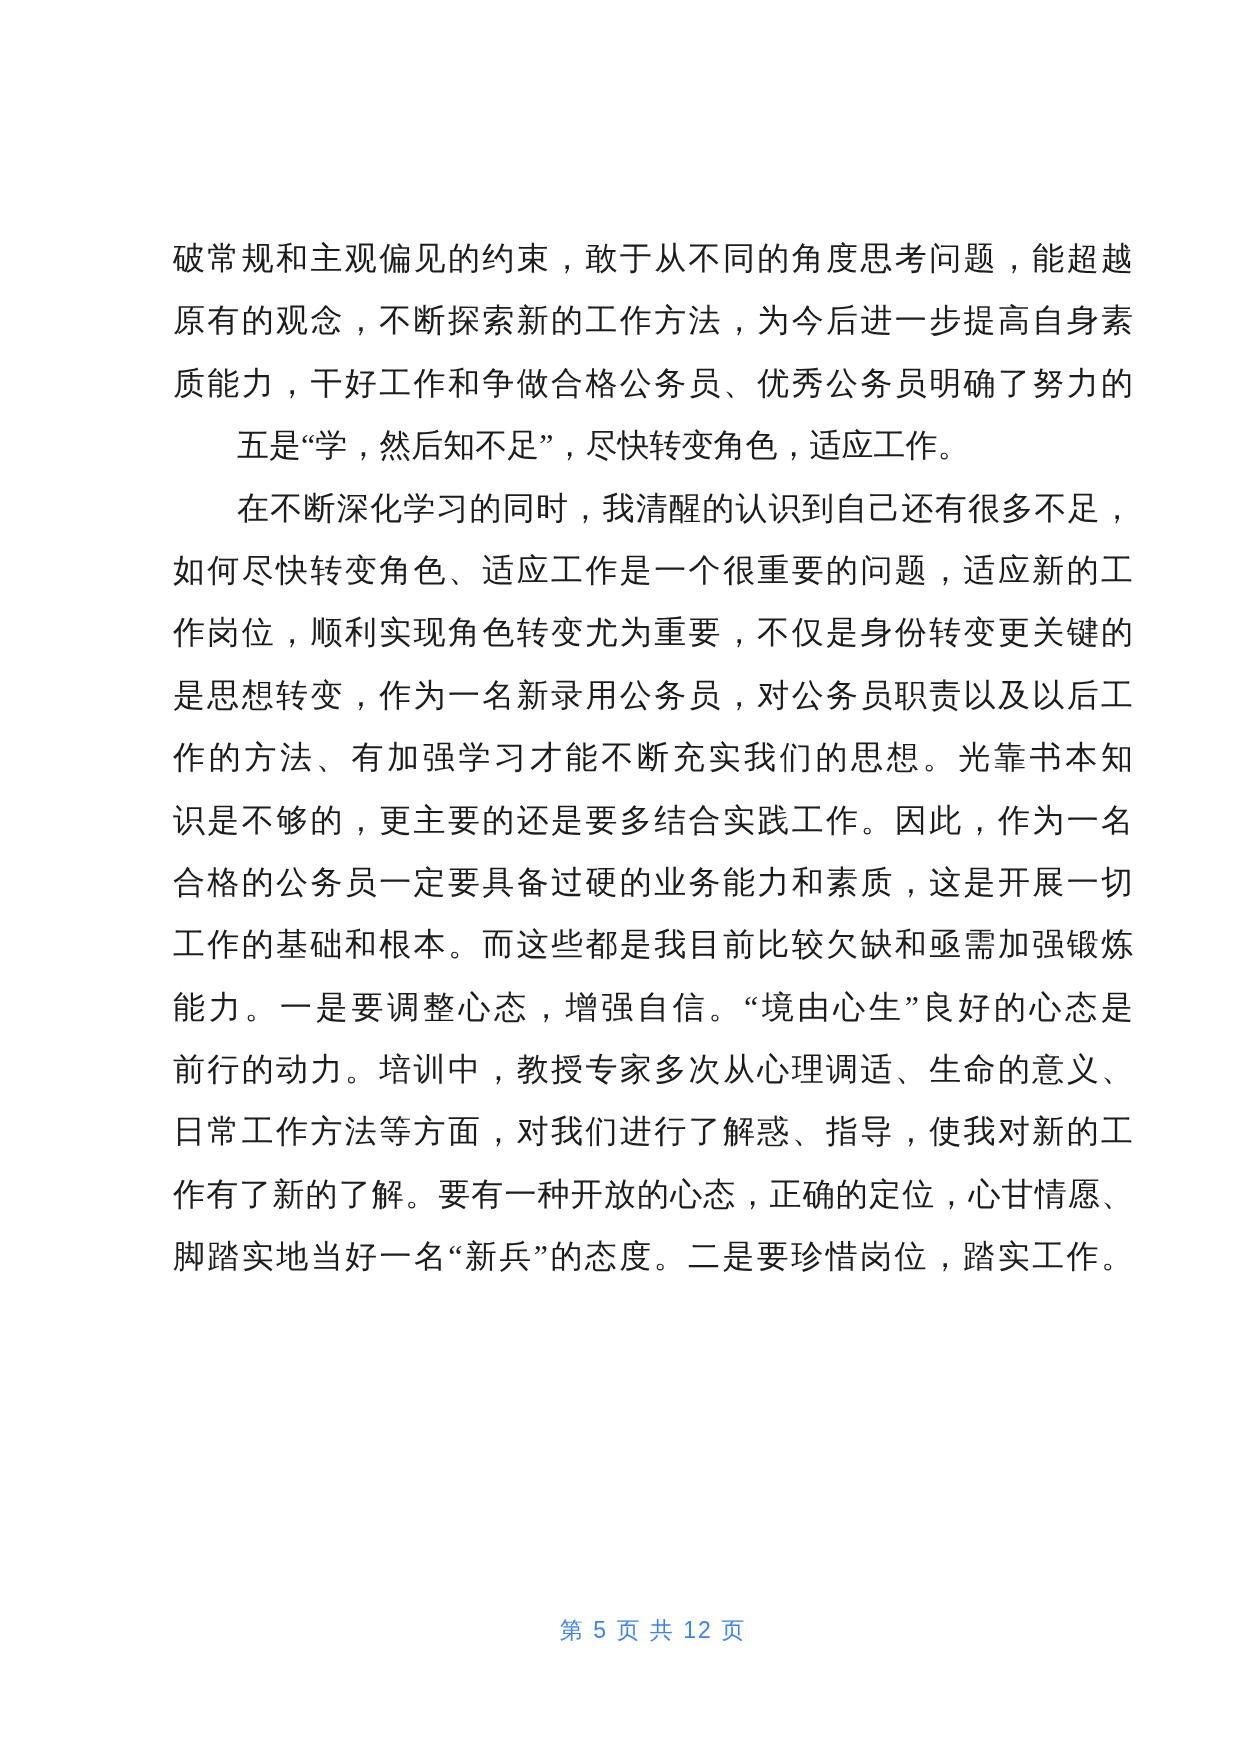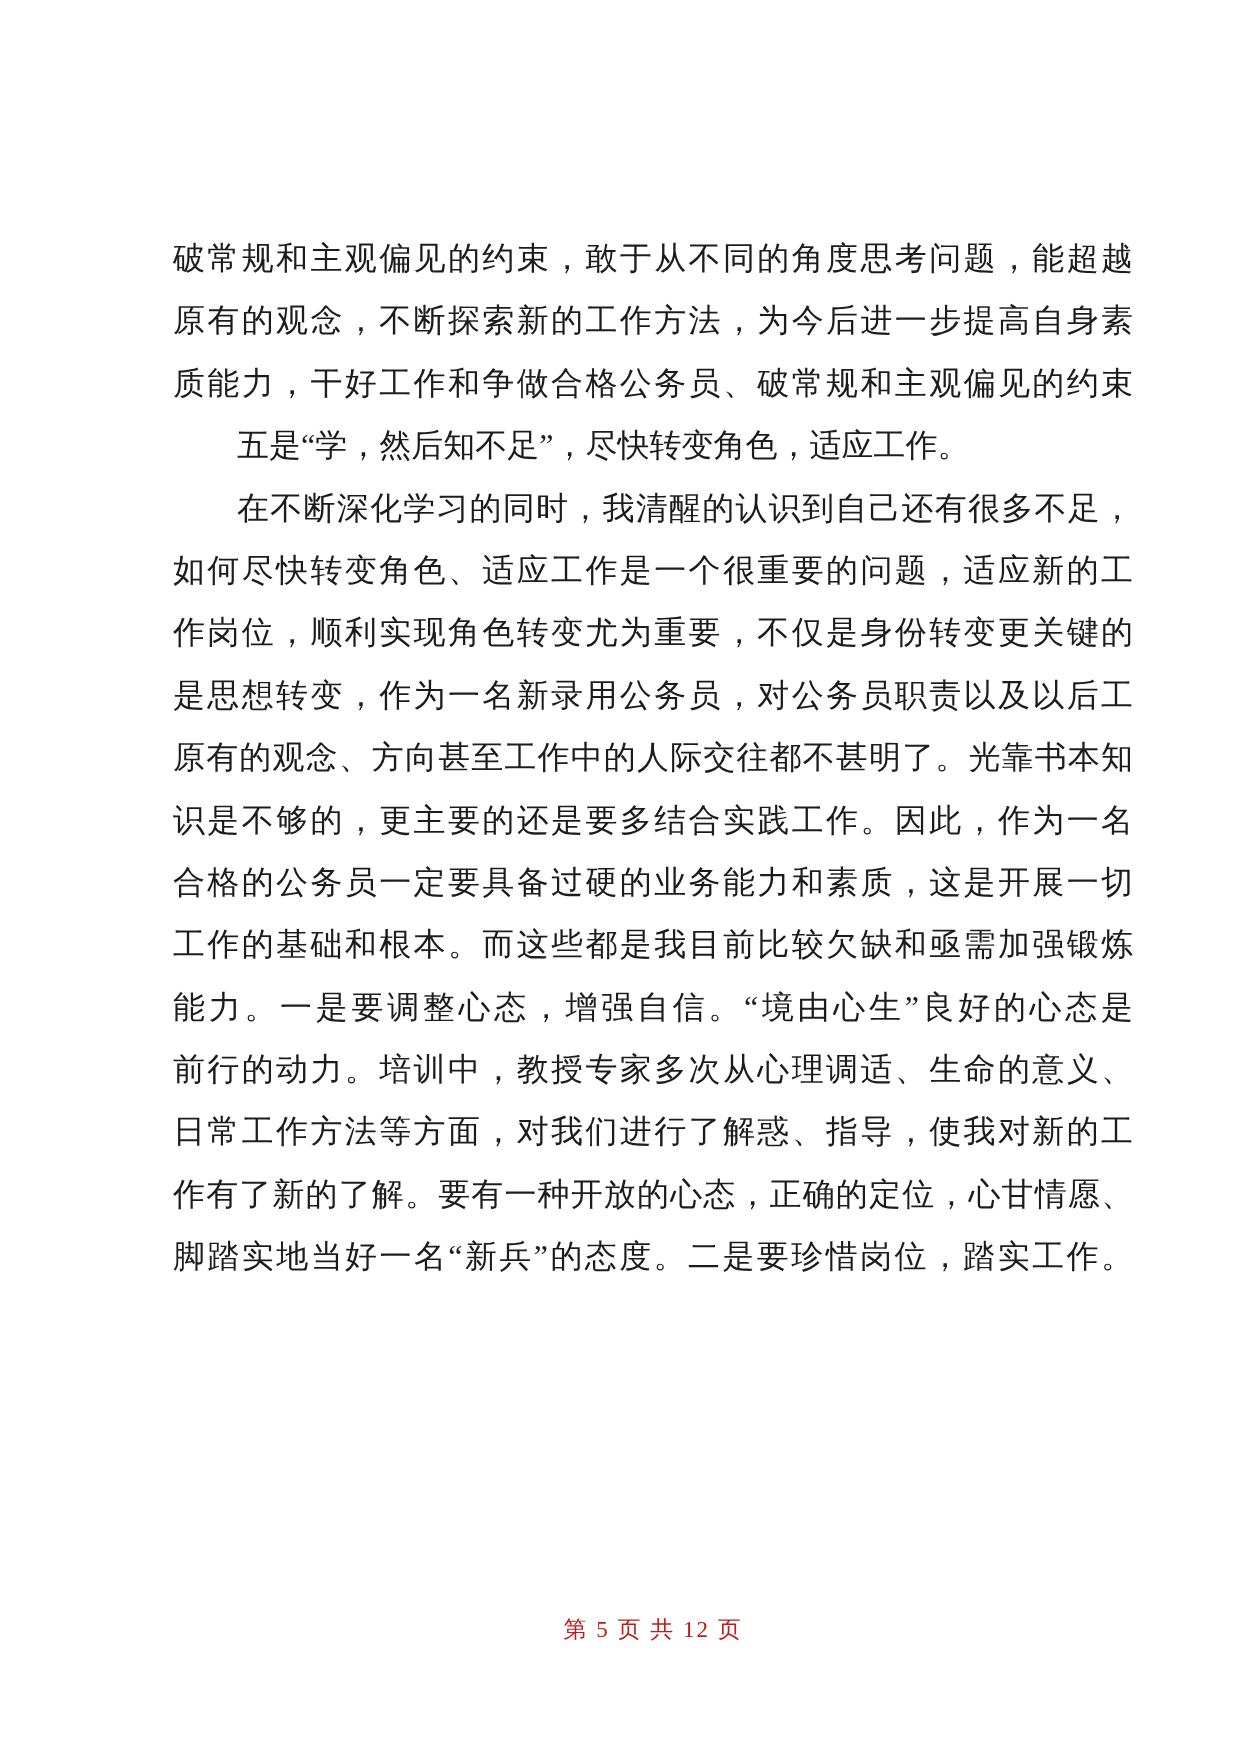--- a/index.html
+++ b/index.html
@@ -50,46 +50,46 @@
   }
   .line.indent {
     padding-left: 64px;
   }
   .footer {
     position: absolute;
     left: 165px;
     top: 1614px;
     width: 960px;
     text-align: center;
-    color: #b91c1c;
-    font-family: Liberation Serif, serif;
+    color: #3b82f6;
+    font-family: Liberation Sans, sans-serif;
     font-size: 23px;
     line-height: 32px;
     letter-spacing: 2px;
   }
 </style>
 </head>
 <body>
 
 <div class="page">
   <div class="doc-body">
       <div class="paragraph">
         <div class="line">破常规和主观偏见的约束，敢于从不同的角度思考问题，能超越</div>
         <div class="line">原有的观念，不断探索新的工作方法，为今后进一步提高自身素</div>
-        <div class="line">质能力，干好工作和争做合格公务员、破常规和主观偏见的约束</div>
+        <div class="line">质能力，干好工作和争做合格公务员、优秀公务员明确了努力的</div>
       </div>
       <div class="paragraph">
         <div class="line indent endline">五是“学，然后知不足”，尽快转变角色，适应工作。</div>
       </div>
       <div class="paragraph">
         <div class="line indent">在不断深化学习的同时，我清醒的认识到自己还有很多不足，</div>
         <div class="line">如何尽快转变角色、适应工作是一个很重要的问题，适应新的工</div>
         <div class="line">作岗位，顺利实现角色转变尤为重要，不仅是身份转变更关键的</div>
         <div class="line">是思想转变，作为一名新录用公务员，对公务员职责以及以后工</div>
-        <div class="line">原有的观念、方向甚至工作中的人际交往都不甚明了。光靠书本知</div>
+        <div class="line">作的方法、有加强学习才能不断充实我们的思想。光靠书本知</div>
         <div class="line">识是不够的，更主要的还是要多结合实践工作。因此，作为一名</div>
         <div class="line">合格的公务员一定要具备过硬的业务能力和素质，这是开展一切</div>
         <div class="line">工作的基础和根本。而这些都是我目前比较欠缺和亟需加强锻炼</div>
         <div class="line">能力。一是要调整心态，增强自信。“境由心生”良好的心态是</div>
         <div class="line">前行的动力。培训中，教授专家多次从心理调适、生命的意义、</div>
         <div class="line">日常工作方法等方面，对我们进行了解惑、指导，使我对新的工</div>
         <div class="line">作有了新的了解。要有一种开放的心态，正确的定位，心甘情愿、</div>
         <div class="line">脚踏实地当好一名“新兵”的态度。二是要珍惜岗位，踏实工作。</div>
       </div>
     </div>

